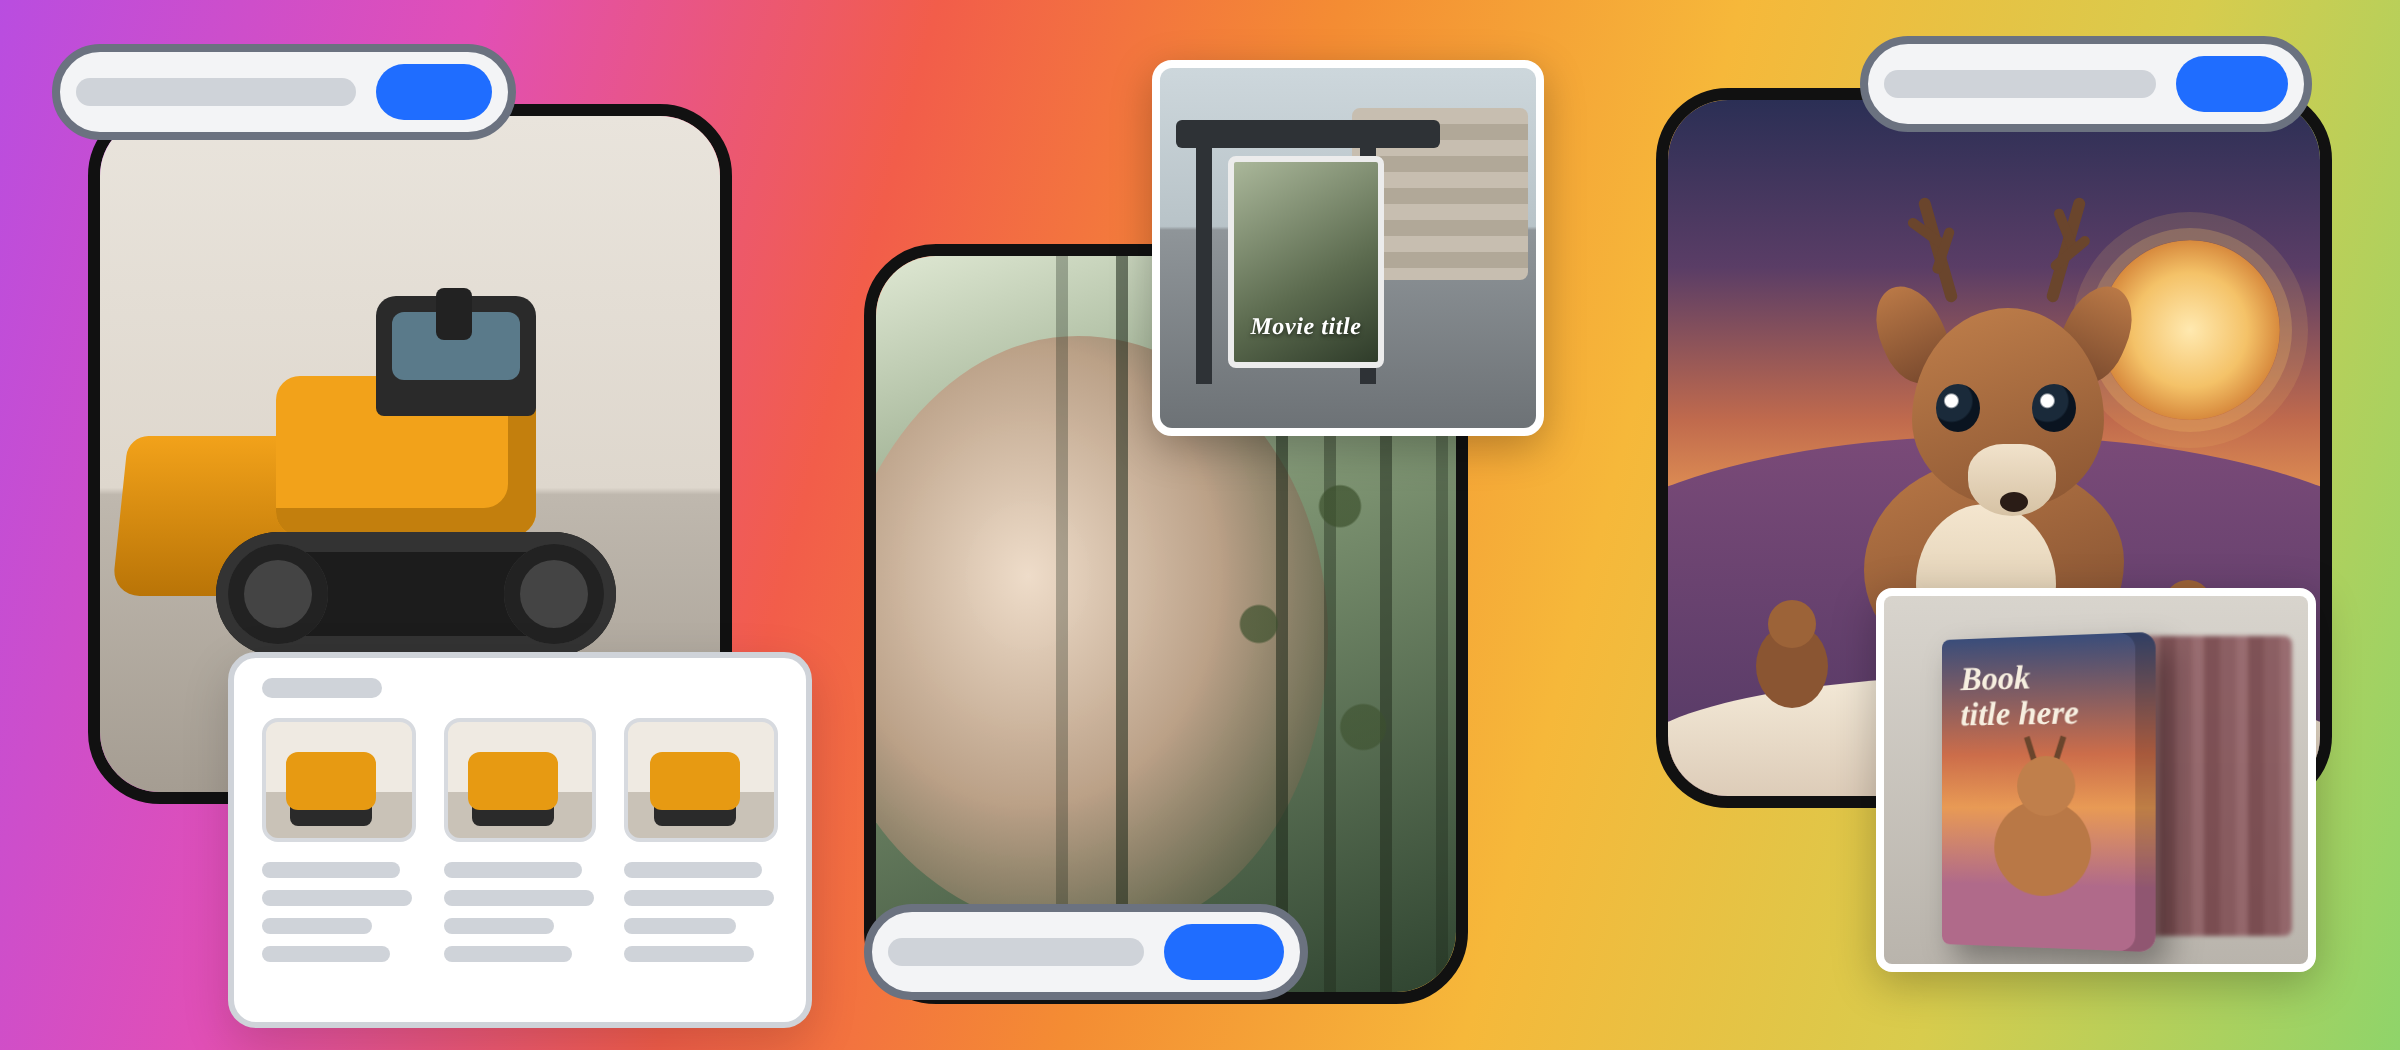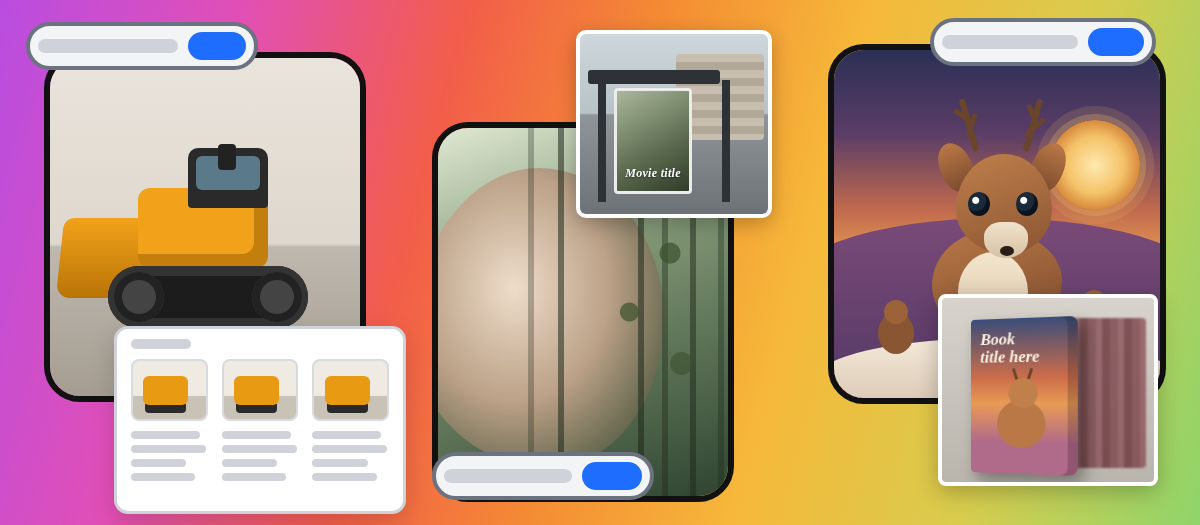--- a/index.html
+++ b/index.html
@@ -143,21 +143,21 @@
     z-index:25; overflow:hidden;
   }
   .busstop {
     width:100%;height:100%;
     background: linear-gradient(#cdd7dc 0%, #b8c3c8 44%, #8f9599 45%, #6d7276 100%);
     position:relative;
   }
   .bs-building{position:absolute;right:4px;top:20px;width:88px;height:86px;
     background:repeating-linear-gradient(#c7beb0 0 8px,#b1a898 8px 16px);
     border-radius:4px;}
-  .bs-shelter{position:absolute;left:18px;top:36px;width:132px;height:132px;text-align:center;}
+  .bs-shelter{position:absolute;left:18px;top:26px;width:90px;height:132px;text-align:center;}
   .bs-shelter .roof{position:absolute;left:-10px;top:0;width:132px;height:14px;background:#2e3236;border-radius:3px;}
   .bs-shelter .post{position:absolute;top:10px;width:8px;height:122px;background:#2e3236;}
   .bs-shelter .post.l{left:0}.bs-shelter .post.r{right:0}
   .bs-shelter .board{
     position:absolute;left:16px;top:18px;width:78px;height:106px;
     background:linear-gradient(150deg,#aab79a 0%, #5c6b4f 60%, #2f3c2a 100%);
     border:3px solid #ececec; border-radius:4px;
     display:flex;align-items:flex-end;justify-content:center;
     color:#fff;font-family:Georgia,serif;font-style:italic;font-size:12px;
     padding-bottom:10px; font-weight:600; letter-spacing:.3px;

